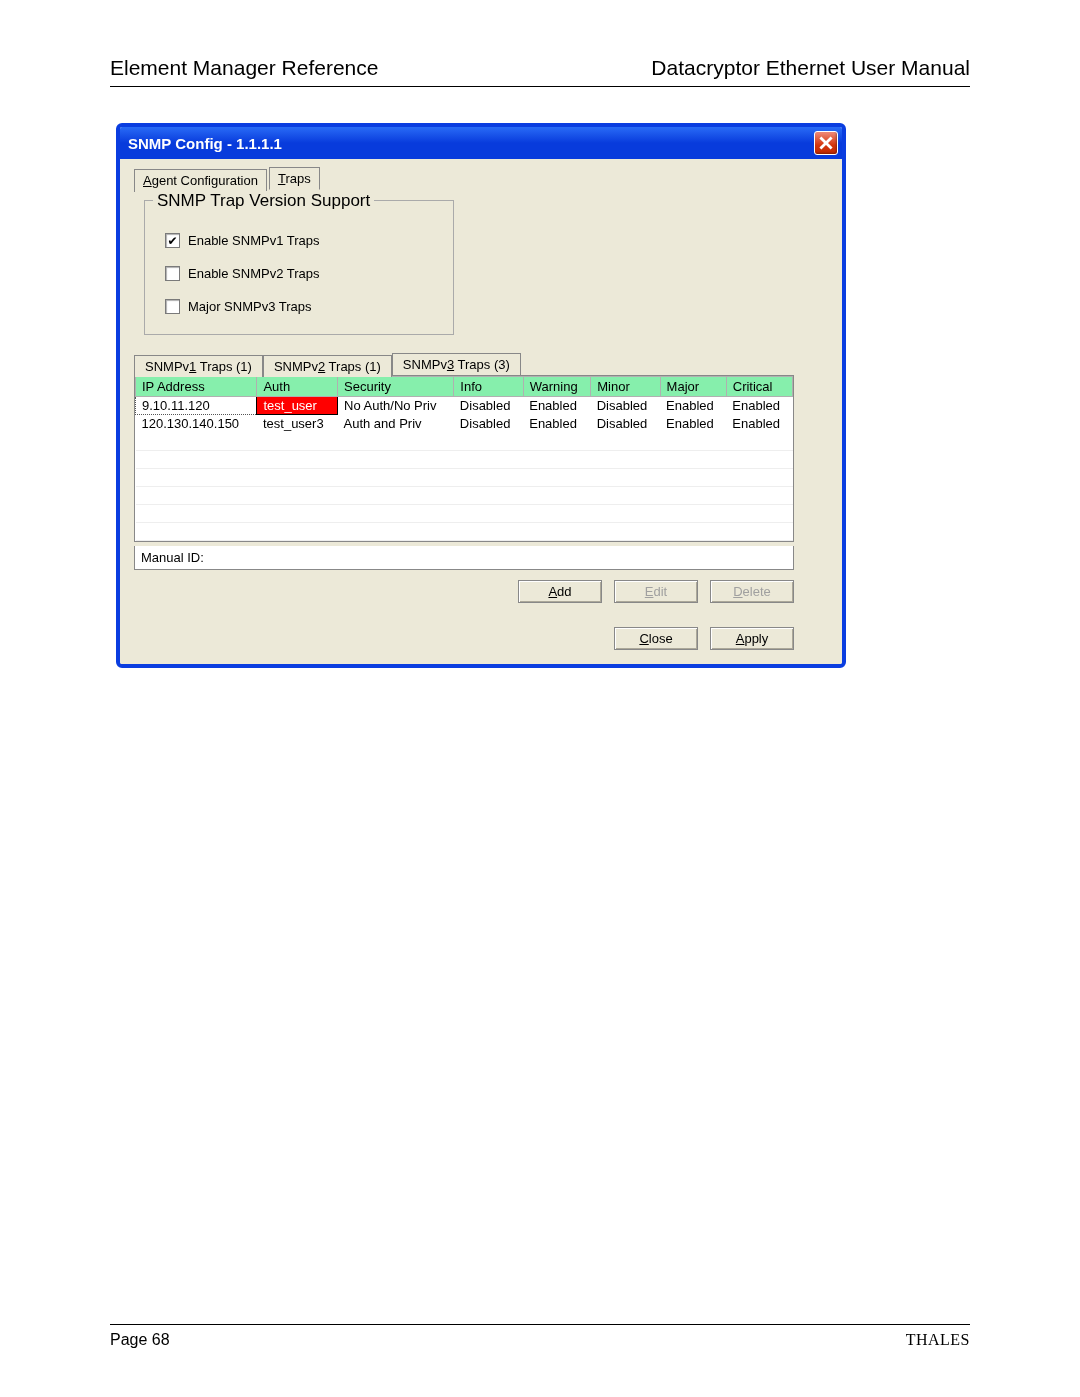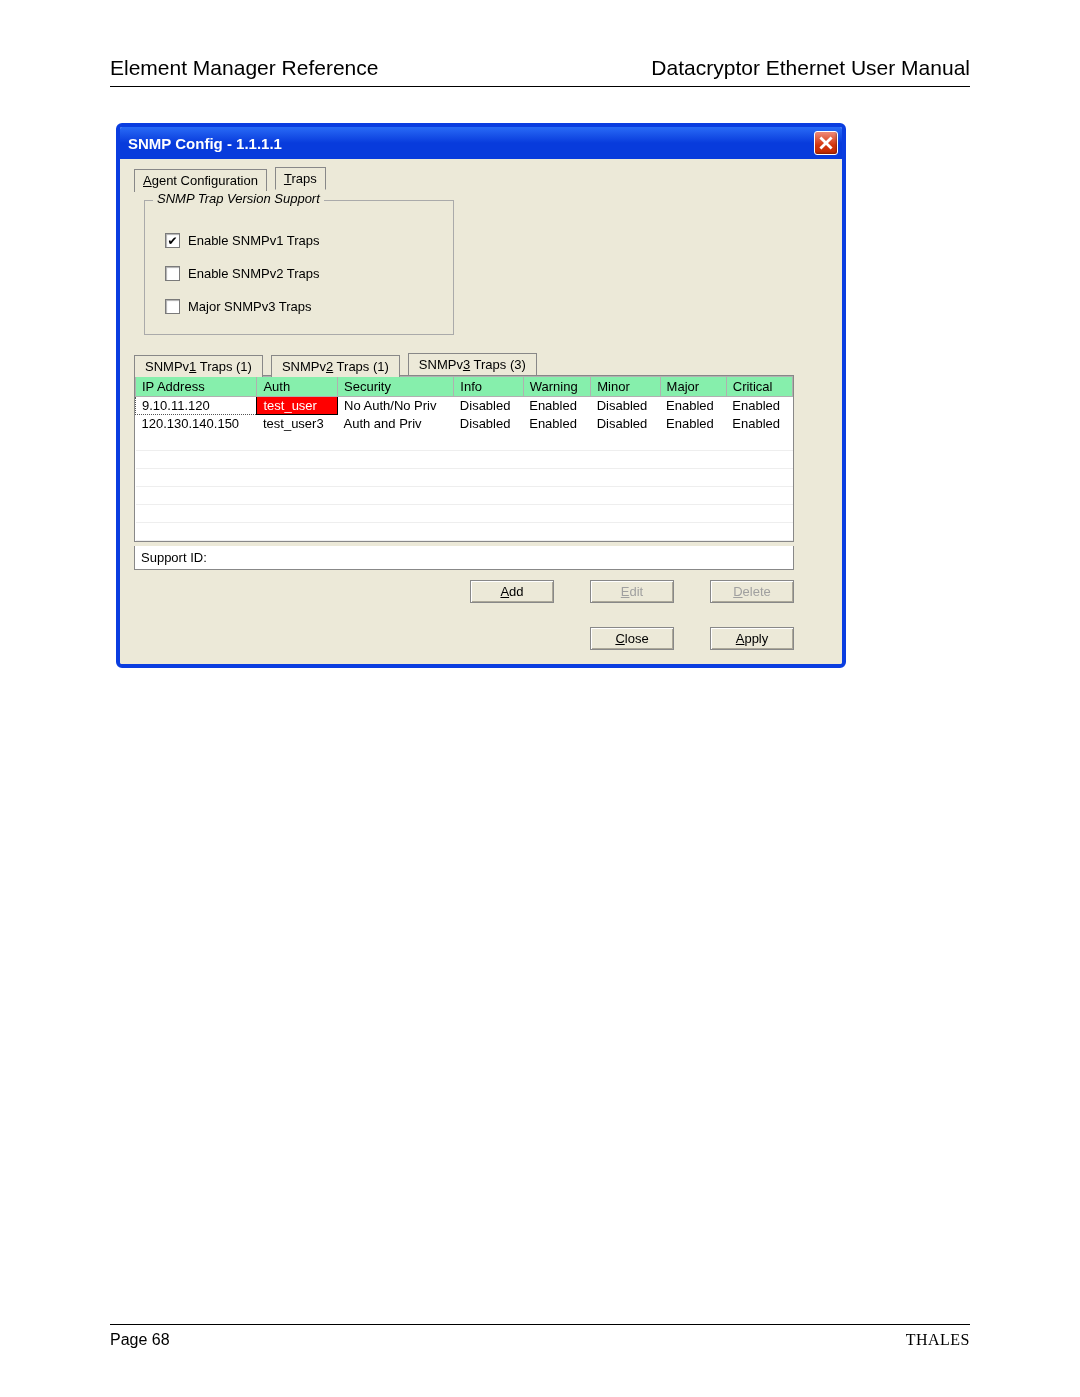--- a/index.html
+++ b/index.html
@@ -76,21 +76,21 @@
   }
   .close-btn svg { width: 14px; height: 14px; }
 
   .body {
     padding: 8px 14px 14px 14px;
     background: #ece9d8;
     font-size: 13px;
   }
 
   
-  .top-tabs { display: flex; gap: 8px; margin-bottom: 6px; position: relative; }
+  .top-tabs { display: flex; gap: 2px; margin-bottom: 6px; position: relative; }
   .top-tab {
     padding: 3px 8px;
     border: 1px solid #888;
     border-bottom: none;
     background: #ece9d8;
     position: relative;
     margin-right: 0;
     font-size: 13px;
   }
   .top-tab.selected {
@@ -108,41 +108,40 @@
     padding: 14px 60px 14px 20px;
     width: 310px;
     position: relative;
   }
   .groupbox-legend {
     position: absolute;
     top: -10px;
     left: 8px;
     background: #ece9d8;
     padding: 0 4px;
-    font-size: 13px;
-    font-style: italic;
+    font-size: 17px;
   }
   .chk-row { display: flex; align-items: center; gap: 8px; margin: 18px 0; }
   .chk-row:first-of-type { margin-top: 6px; }
   .chk-row:last-of-type { margin-bottom: 6px; }
   .checkbox {
     width: 15px;
     height: 15px;
     border: 1px solid #7a7a7a;
     background: #fff;
     box-shadow: inset 1px 1px 1px #b0b0b0;
     display: flex;
     align-items: center;
     justify-content: center;
     font-size: 12px;
     line-height: 1;
   }
 
   
-  .sub-tabs { display: flex; margin-top: 12px; gap: 8px; }
+  .sub-tabs { display: flex; margin-top: 12px; }
   .sub-tab {
     padding: 3px 10px;
     border: 1px solid #888;
     border-bottom: none;
     background: #ece9d8;
     font-size: 13px;
     position: relative;
   }
   .sub-tab.selected { z-index: 2; }
   .sub-tab:not(.selected) { top: 2px; }
@@ -183,21 +182,20 @@
   
   .btn-row { display: flex; justify-content: flex-end; gap: 12px; margin-top: 10px; width: 660px; }
   .btn {
     min-width: 84px;
     padding: 3px 22px;
     background: #ece9d8;
     border: 1px solid #888;
     box-shadow: inset 1px 1px 0 #fff, inset -1px -1px 0 #aca899;
     text-align: center;
     font-size: 13px;
-    margin-left: 24px;
   }
   .btn.disabled { color: #a0a0a0; }
 </style>
 </head>
 <body>
 
 <div class="page">
   <div class="doc-header">
     <span>Element Manager Reference</span>
     <span>Datacryptor Ethernet User Manual</span>
@@ -344,21 +342,21 @@
                 <td>&nbsp;</td>
                 <td>&nbsp;</td>
                 <td>&nbsp;</td>
                 <td>&nbsp;</td>
                 <td>&nbsp;</td>
               </tr>
             </tbody>
         </table>
       </div>
       <div class="engine-row">
-        <span>Support ID:</span>
+        <span>Manual ID:</span>
       </div>
 
       <div class="btn-row">
         <div class="btn">
           <span class="u">A</span><span>dd</span>
         </div>
         <div class="btn disabled">
           <span class="u">E</span><span>dit</span>
         </div>
         <div class="btn disabled">

